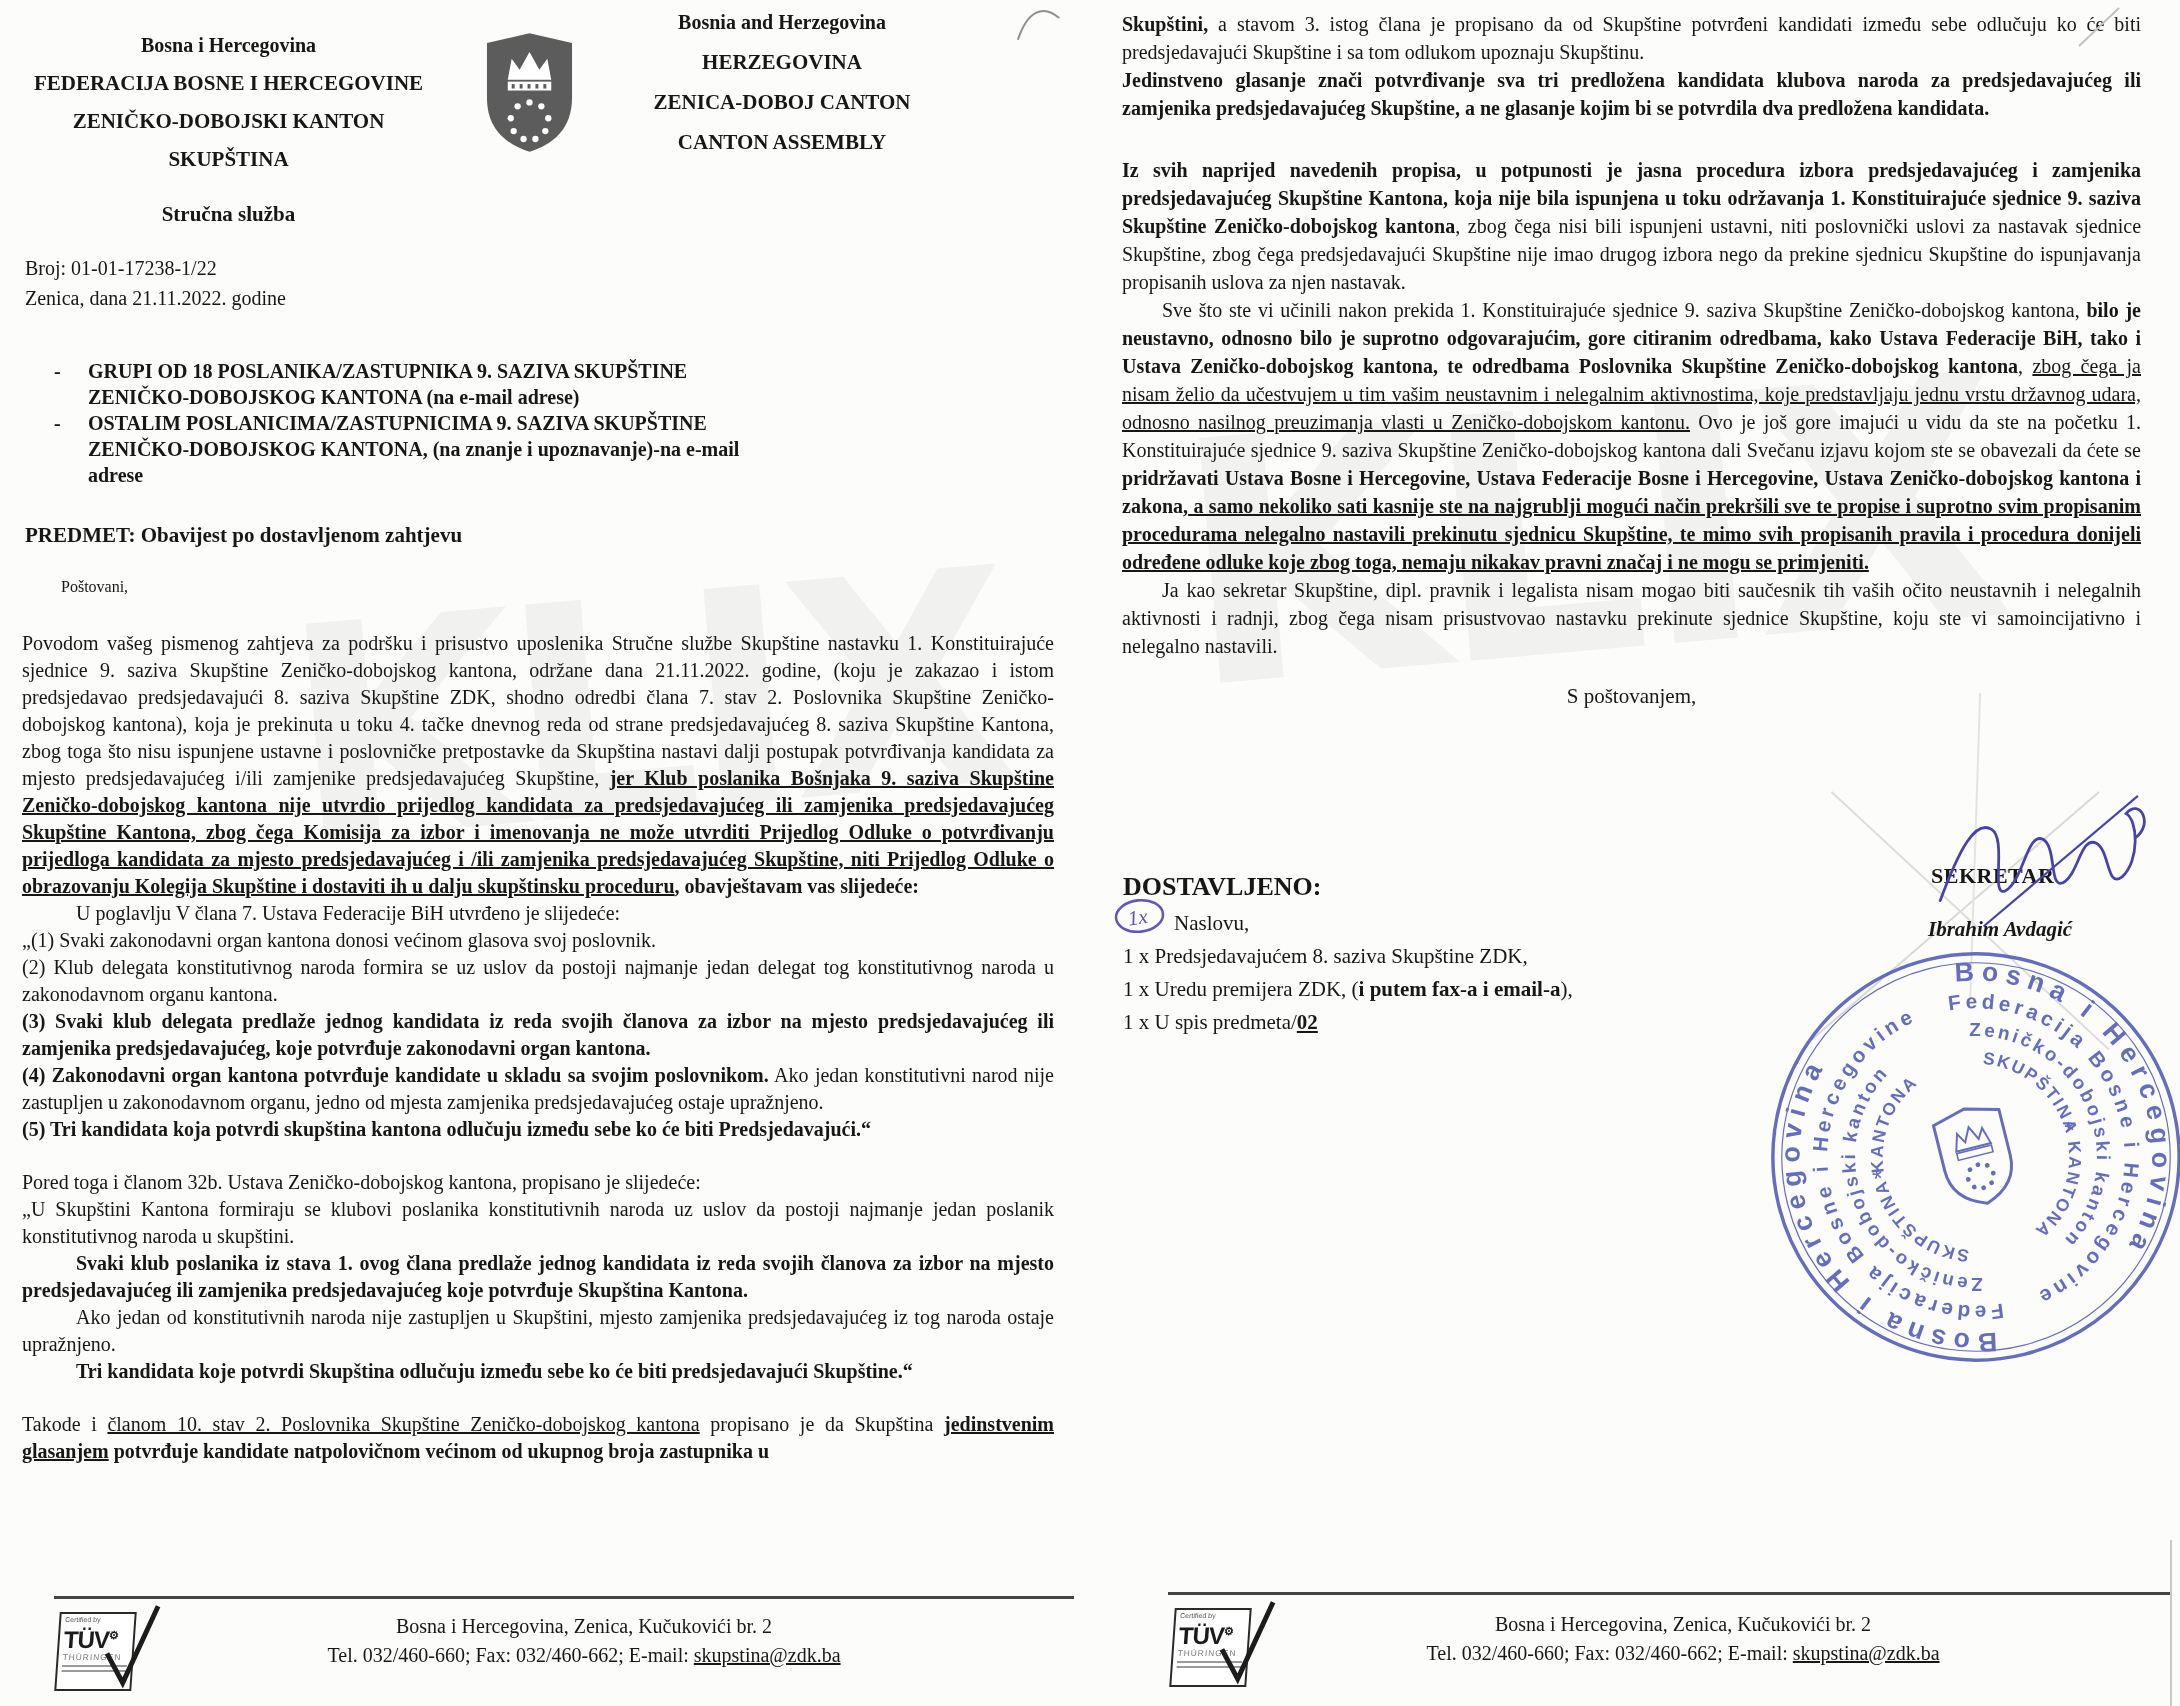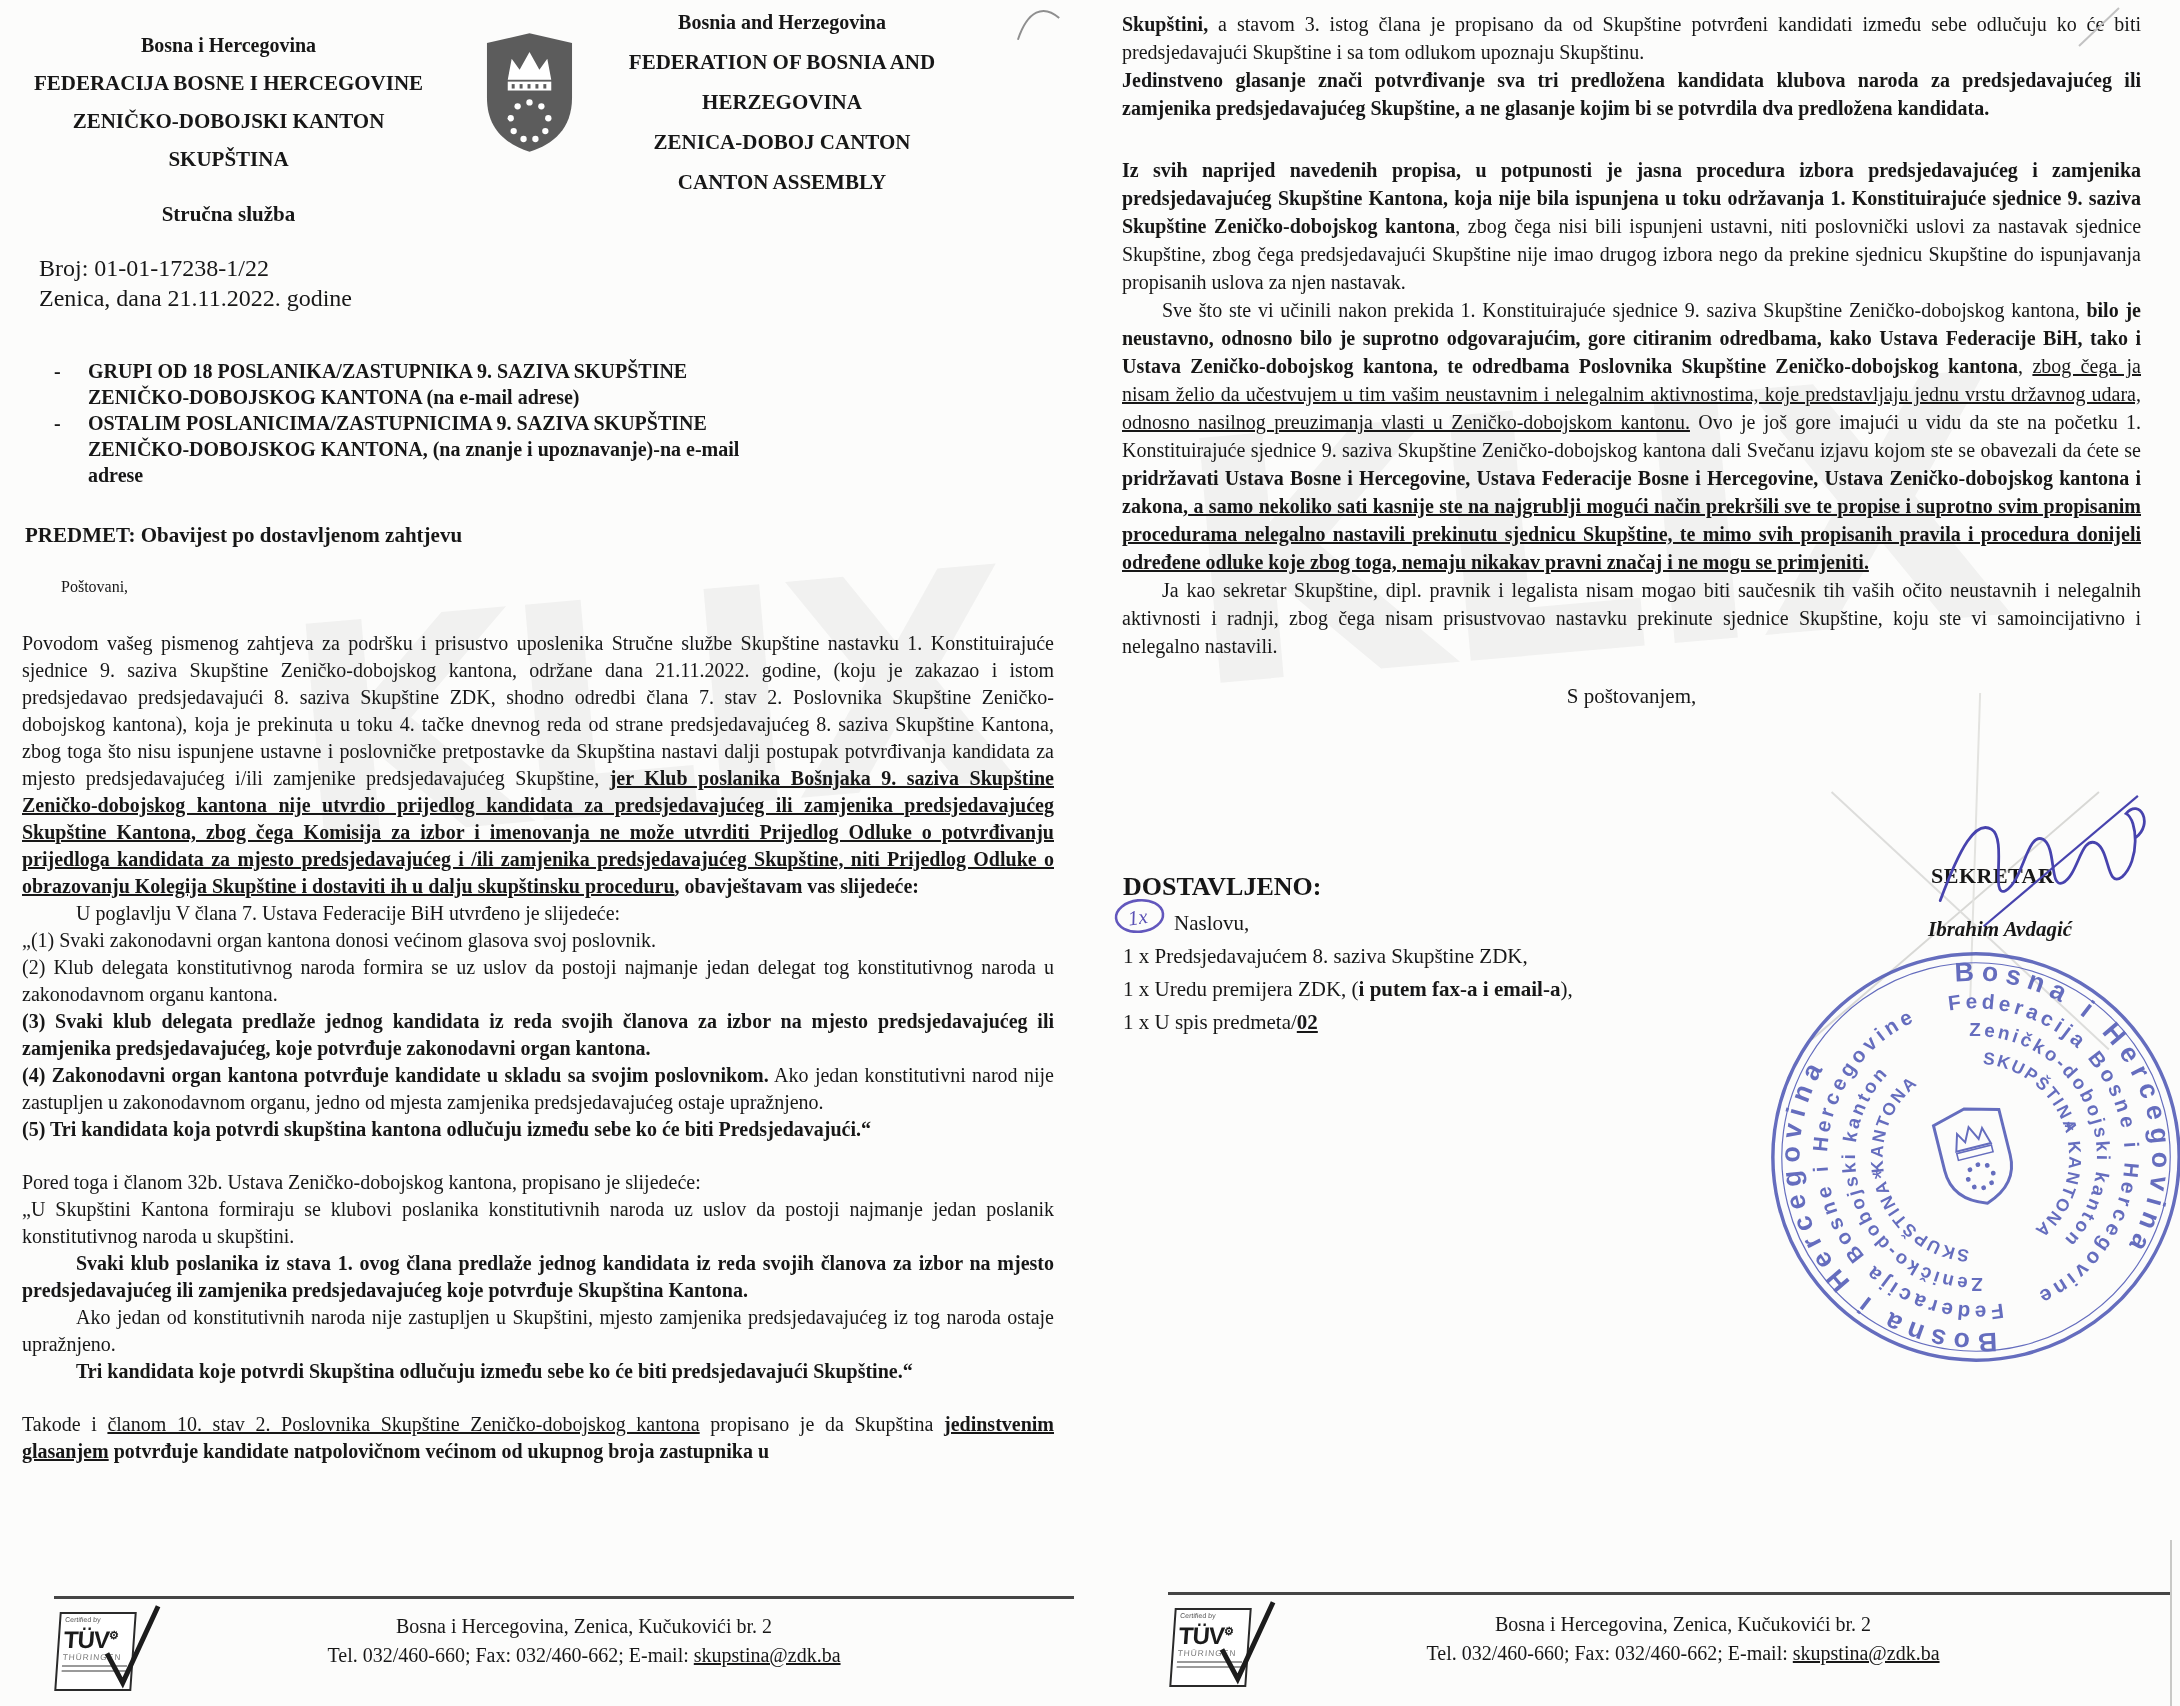--- a/index.html
+++ b/index.html
@@ -12,21 +12,21 @@
   .wm-right{left:1178px;top:337px;font-size:337px;transform:rotate(-5deg);}
   
   .lh-bs{position:absolute;left:0;top:26px;width:457px;text-align:center;font-weight:bold;z-index:1;}
   .lh-bs .l{font-size:21px;line-height:38px;}
   .lh-bs .l0{font-size:20px;}
   .service{position:absolute;left:0;top:202px;width:457px;text-align:center;font-weight:bold;font-size:21px;z-index:1;}
   .emblem{position:absolute;left:484px;top:30px;z-index:1;}
   .lh-en{position:absolute;left:579px;top:2px;width:406px;text-align:center;font-weight:bold;z-index:1;}
   .lh-en .l{font-size:21px;line-height:40px;}
   .lh-en .l0{font-size:20px;}
-  .meta{position:absolute;left:39px;top:253px;font-size:24px;line-height:30px;z-index:1;}
+  .meta{position:absolute;left:25px;top:253px;font-size:20px;line-height:30px;z-index:1;}
   
   .recipients{position:absolute;left:54px;top:358px;width:733px;z-index:1;}
   .recipient{display:flex;font-weight:bold;font-size:20px;line-height:26px;}
   .recipient .dash{width:34px;flex:none;}
   .subject{position:absolute;left:25px;top:523px;font-size:21px;z-index:1;}
   .salutation{position:absolute;left:61px;top:578px;font-size:16px;z-index:1;}
   
   .body-left{position:absolute;left:22px;top:630px;width:1032px;font-size:20px;line-height:27px;
              text-align:justify;z-index:1;}
   .body-right{position:absolute;left:1122px;top:10px;width:1019px;font-size:20px;line-height:28px;
@@ -109,21 +109,20 @@
       <circle cx="62" cy="102" r="3.2" fill="#fff"></circle>
     <circle cx="52" cy="110" r="3.2" fill="#fff"></circle>
       <circle cx="40" cy="110" r="3.2" fill="#fff"></circle>
     <circle cx="30" cy="102" r="3.2" fill="#fff"></circle>
       <circle cx="27" cy="89" r="3.2" fill="#fff"></circle>
     <circle cx="34" cy="77" r="3.2" fill="#fff"></circle>
   </svg>
 
   <div class="lh-en">
     <div class="l l0">Bosnia and Herzegovina</div>
-    <div class="l">FEDERATION OF BOSNIA AND</div>
     <div class="l">HERZEGOVINA</div>
     <div class="l">ZENICA-DOBOJ CANTON</div>
     <div class="l">CANTON ASSEMBLY</div>
   </div>
 
   <div class="meta">
     <div>Broj: 01-01-17238-1/22</div>
     <div>Zenica,  dana 21.11.2022. godine</div>
   </div>
 

